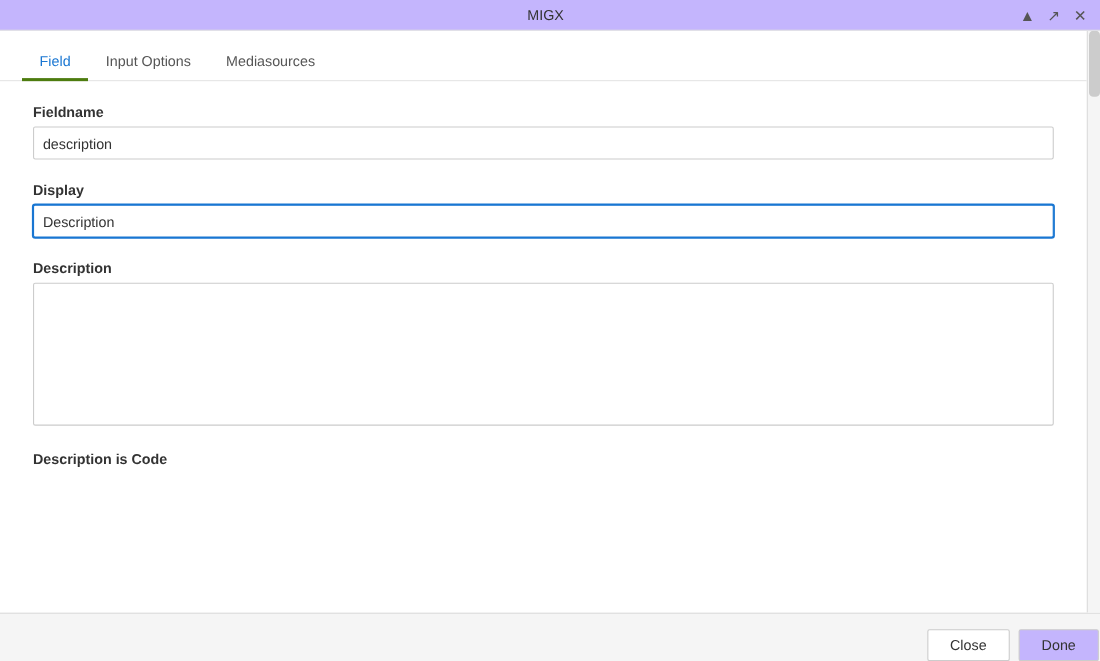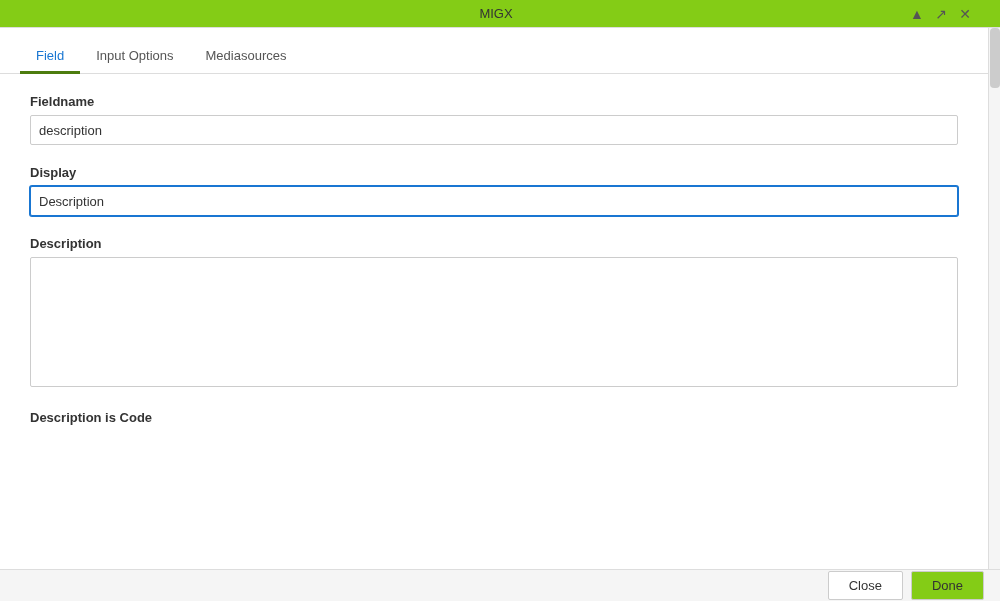--- a/index.html
+++ b/index.html
@@ -9,27 +9,27 @@
       background: #f0f0f0;
       width: 1000px;
       height: 601px;
       overflow: hidden;
       display: flex;
       flex-direction: column;
     }
 
     
     .title-bar {
-      background: #84cc16;
+      background: #c4b5fd;
       border-bottom: 1px solid #ddd;
       height: 28px;
       display: flex;
       align-items: center;
       justify-content: space-between;
-      padding: 0 25px;
+      padding: 0 8px;
       flex-shrink: 0;
     }
     .title-bar-title {
       font-size: 13px;
       color: #333;
       flex: 1;
       text-align: center;
     }
     .title-bar-controls {
       display: flex;
@@ -169,40 +169,40 @@
       position: absolute;
       top: 0;
       left: 1px;
       height: 60px;
     }
 
     
     .footer {
       background: #f5f5f5;
       border-top: 1px solid #ddd;
-      height: 32px;
-      display: flex;
-      align-items: center;
+      height: 44px;
+      display: flex;
+      align-items: flex-end;
       justify-content: flex-end;
-      padding: 0 16px;
+      padding: 0 1px;
       gap: 8px;
       flex-shrink: 0;
     }
 
     .footer-btn {
       padding: 6px 20px;
       border: 1px solid #ccc;
       background: #fff;
       border-radius: 2px;
       font-size: 13px;
       cursor: pointer;
       color: #333;
     }
     .footer-btn.primary {
-      background: #84cc16;
+      background: #c4b5fd;
       color: #333;
     }
   </style>
 </head>
 <body>
 
 <div class="title-bar">
   <div style="width:60px;"></div>
   <div class="title-bar-title">MIGX</div>
   <div class="title-bar-controls">

